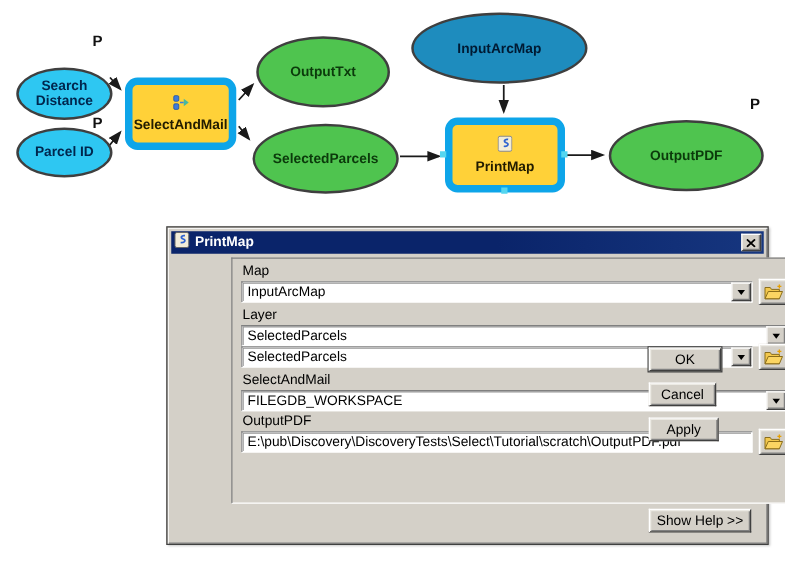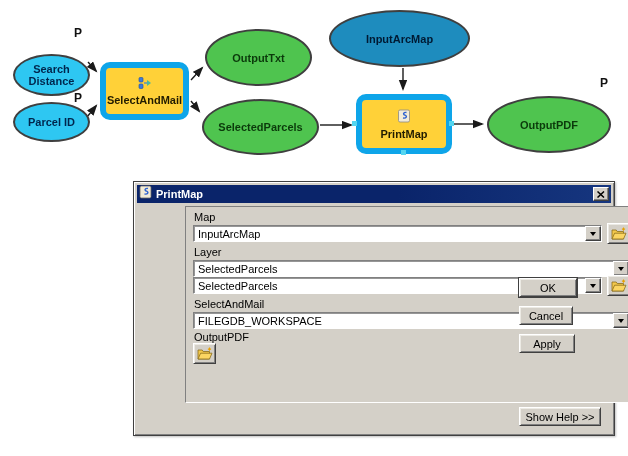--- a/index.html
+++ b/index.html
@@ -245,20 +245,21 @@
         <div class="combo">
           <span class="combo-text">FILEGDB_WORKSPACE</span>
           <span class="combo-arrow">
               <span class="tri-down"></span>
             </span>
         </div>
       </div>
 
       <div class="flabel">OutputPDF</div>
       <div class="frow">
+        <input class="textbox" type="text" value="E:\pub\Discovery\DiscoveryTests\Select\Tutorial\scratch\OutputPDF.pdf" style="">
         <button class="browse-btn">
           <svg width="16" height="13" viewBox="0 0 16 13">
             <path d="M1,3 L1,12 L12.5,12 L12.5,4.5 L6.2,4.5 L5.2,3 Z" fill="#F3C84C" stroke="#8a6d1a" stroke-width="0.8"></path>
             <path d="M1,12 L3.6,6.2 L15,6.2 L12.5,12 Z" fill="#FBD562" stroke="#8a6d1a" stroke-width="0.8"></path>
             <path d="M12.5,0.5 v3.2 M10.9,2.1 h3.2" stroke="#E8A000" stroke-width="1.1"></path>
           </svg>
         </button>
       </div>
 
     </div>

